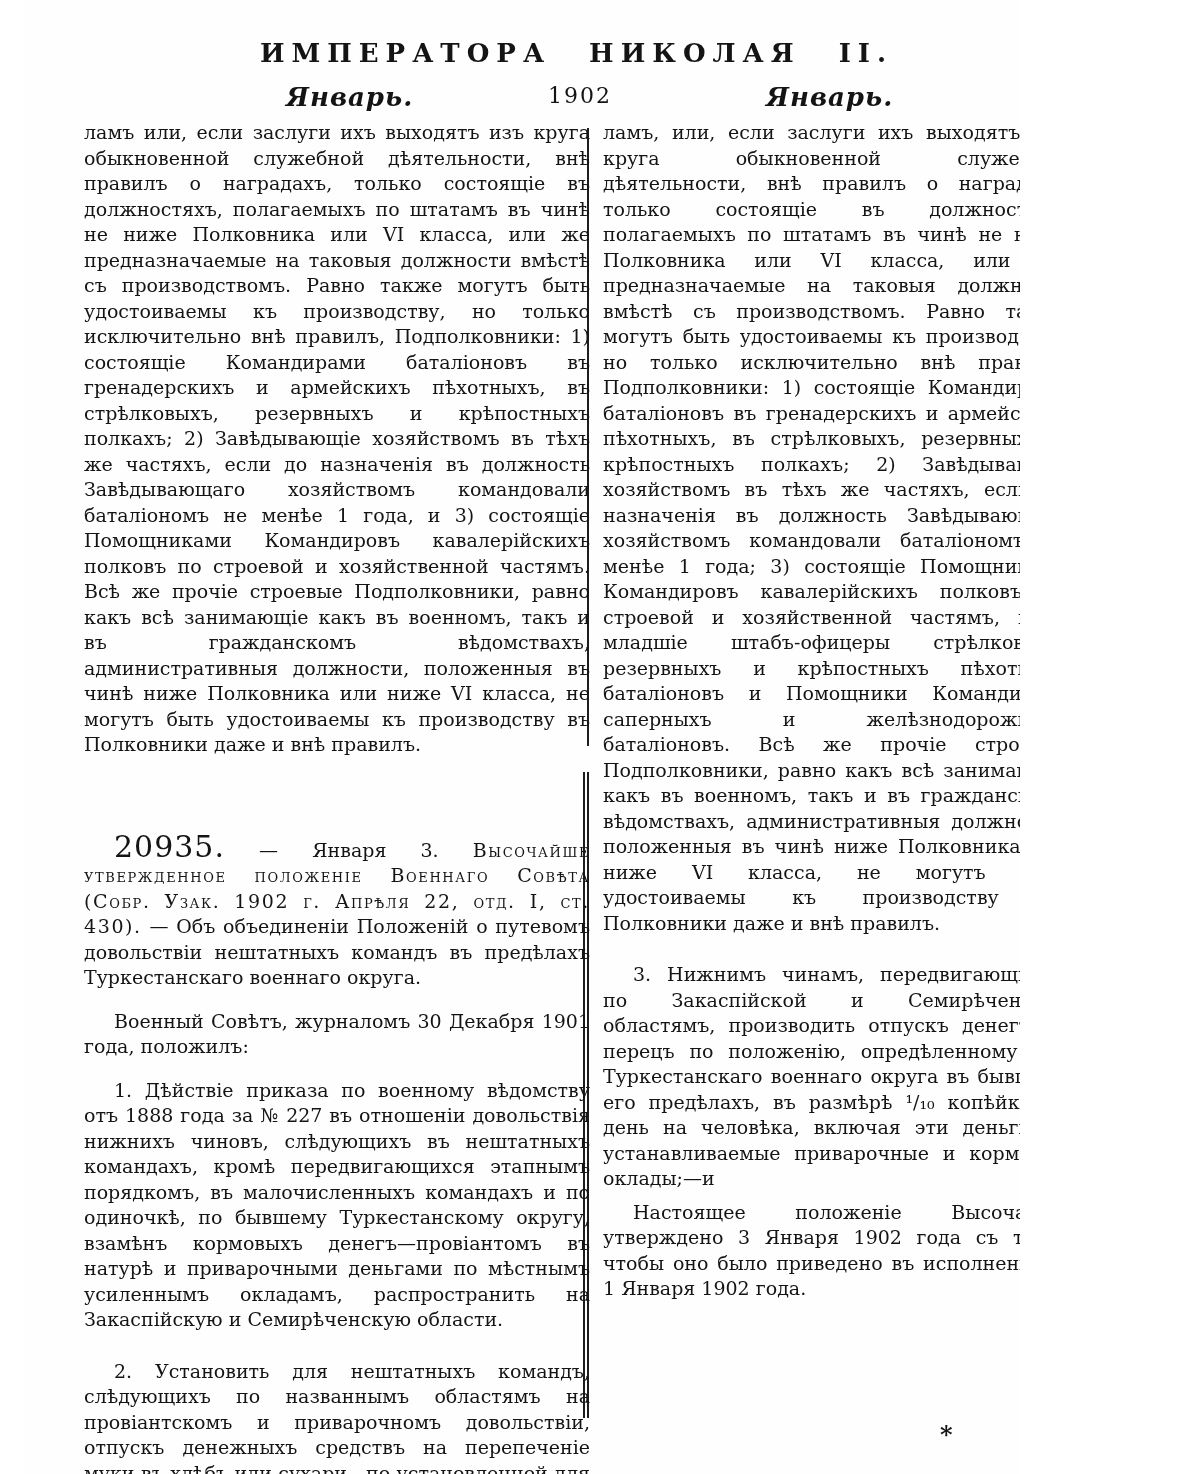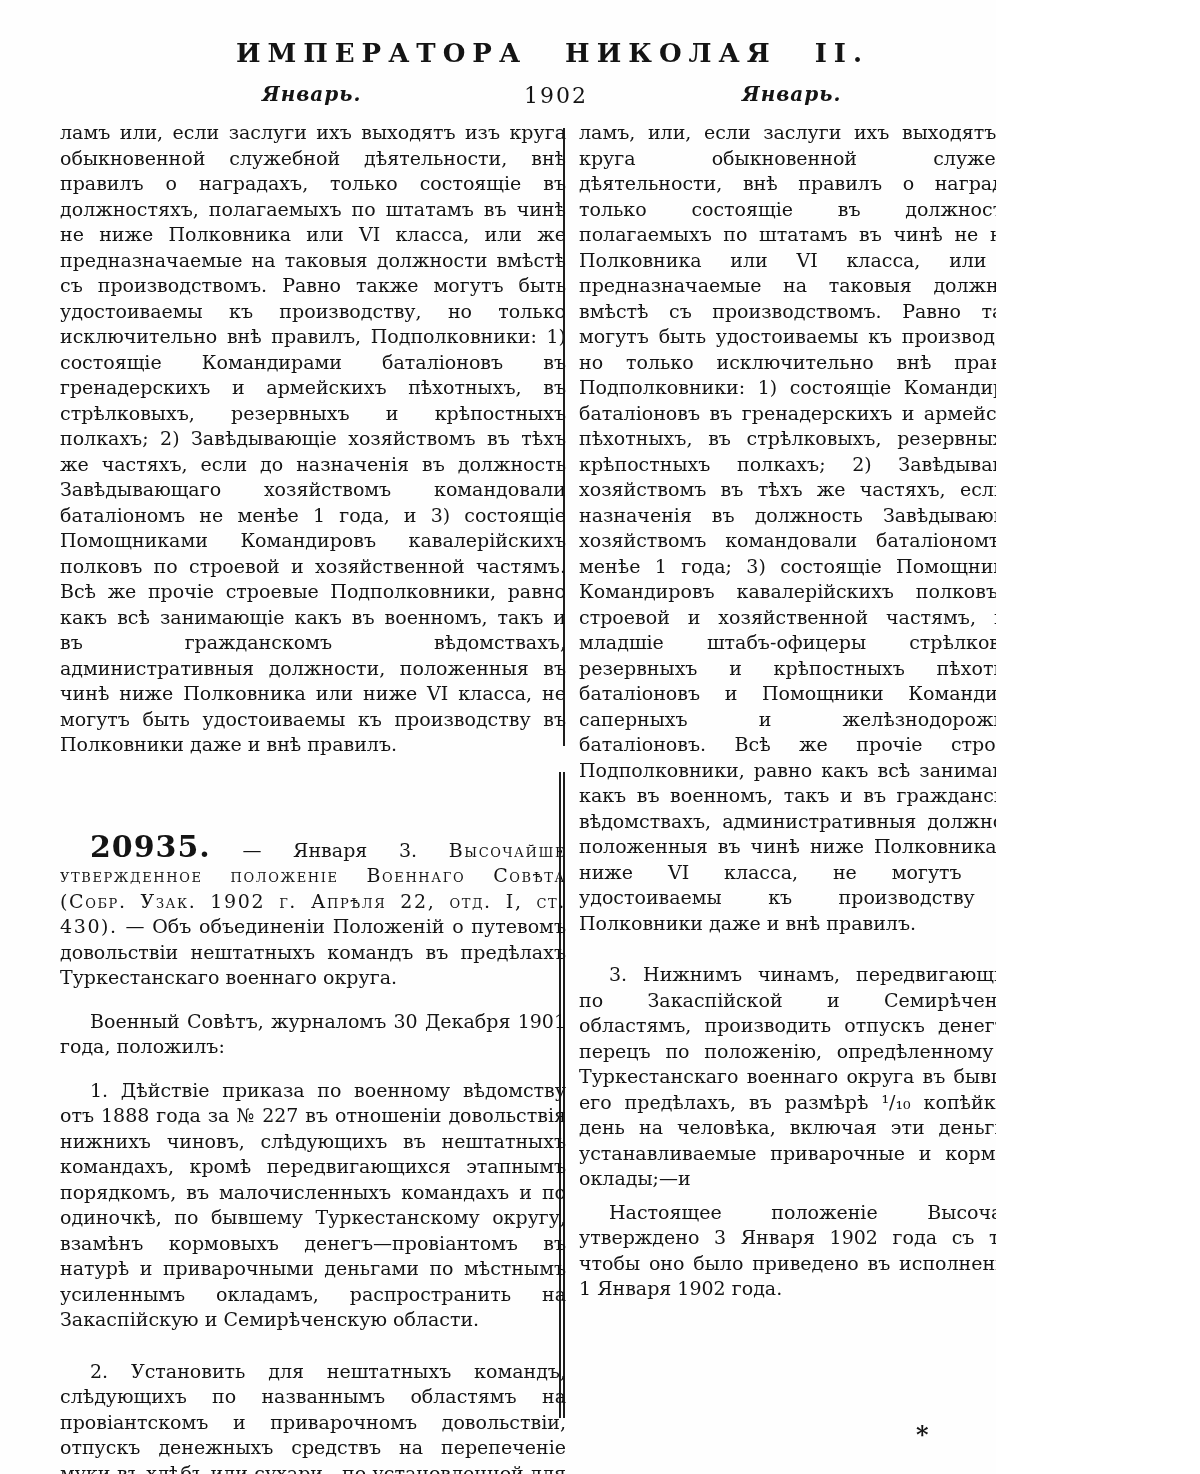--- a/index.html
+++ b/index.html
@@ -4,38 +4,39 @@
 <style>
   html, body { margin:0; padding:0; background:#ffffff; }
   .page {
     position: relative;
     width: 996px;
     height: 1474px;
     background: #fefefe;
     color: #141414;
     font-family: "DejaVu Serif", serif;
     overflow: hidden;
+    margin-left: 24px;
   }
   
   .header-title {
     position: absolute;
     top: 38px; left: 60px; width: 985px;
     text-align: center;
     font-size: 26px; font-weight: bold;
     letter-spacing: 7px; word-spacing: 22px;
     white-space: nowrap;
   }
   .page-number {
     position: absolute;
     top: 40px; left: 1016px;
     font-size: 24px; font-weight: bold;
   }
   .month-label {
     position: absolute; top: 82px;
-    font-size: 20px; font-style: italic; font-weight: bold;
+    font-size: 26px; font-style: italic; font-weight: bold;
     letter-spacing: 1px;
   }
   .month-left  { left: 262px; }
   .month-right { left: 742px; }
   .year-label  {
     position: absolute; top: 83px; left: 524px;
     font-size: 22px; font-weight: normal; letter-spacing: 2px;
   }
   
   .col {
@@ -50,21 +51,21 @@
     line-height: 25.5px;
   }
   .indent { text-indent: 30px; }
   .mt-sm { margin-top: 8px  !important; }
   .mt-md { margin-top: 18px !important; }
   .mt-lg { margin-top: 26px !important; }
   
   .sec-heading { line-height: 26px; }
   .sec-heading-left { margin-top: 80px !important; }
   .sec-num {
-    font-size: 30px; font-weight: bold;
+    font-size: 30px; font-weight: normal;
     letter-spacing: 1px; line-height: 0;
   }
   .heading-caps {
     font-variant: small-caps;
     letter-spacing: 1.6px;
   }
   .heading-subject { }
   
   .divider-single {
     position: absolute;

